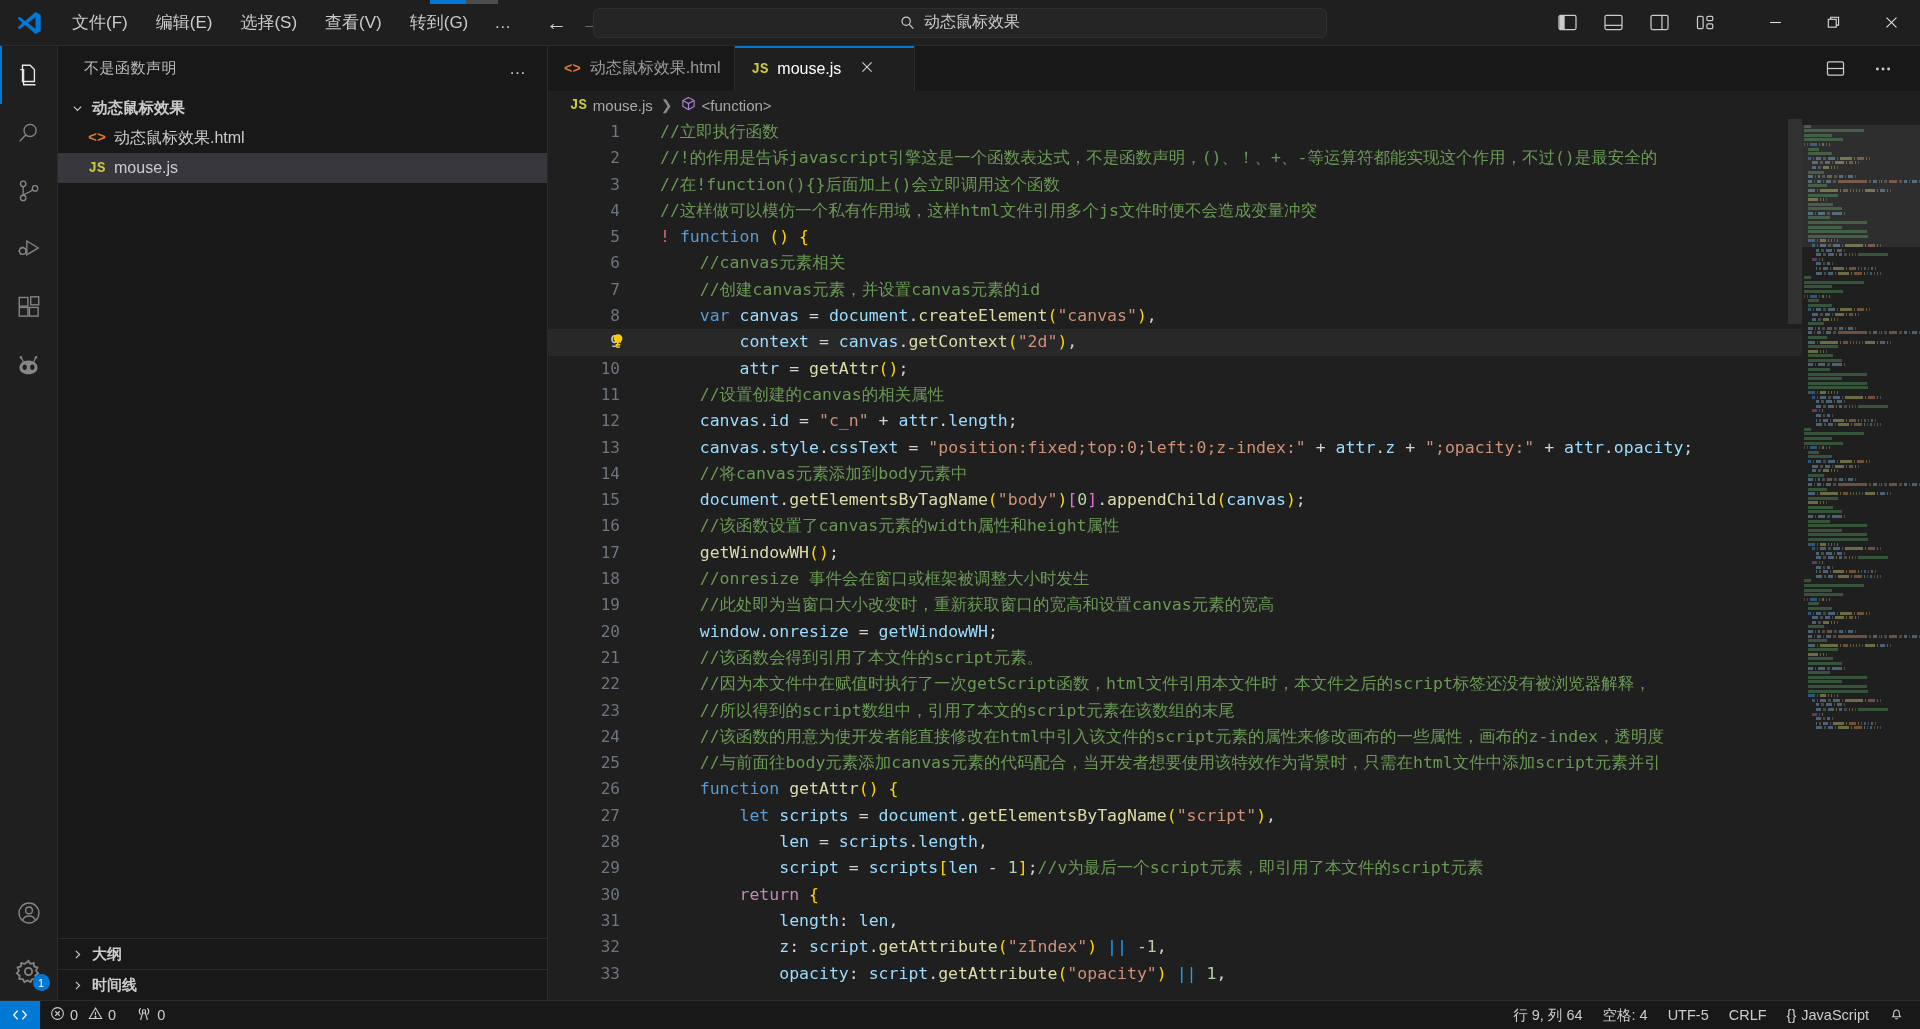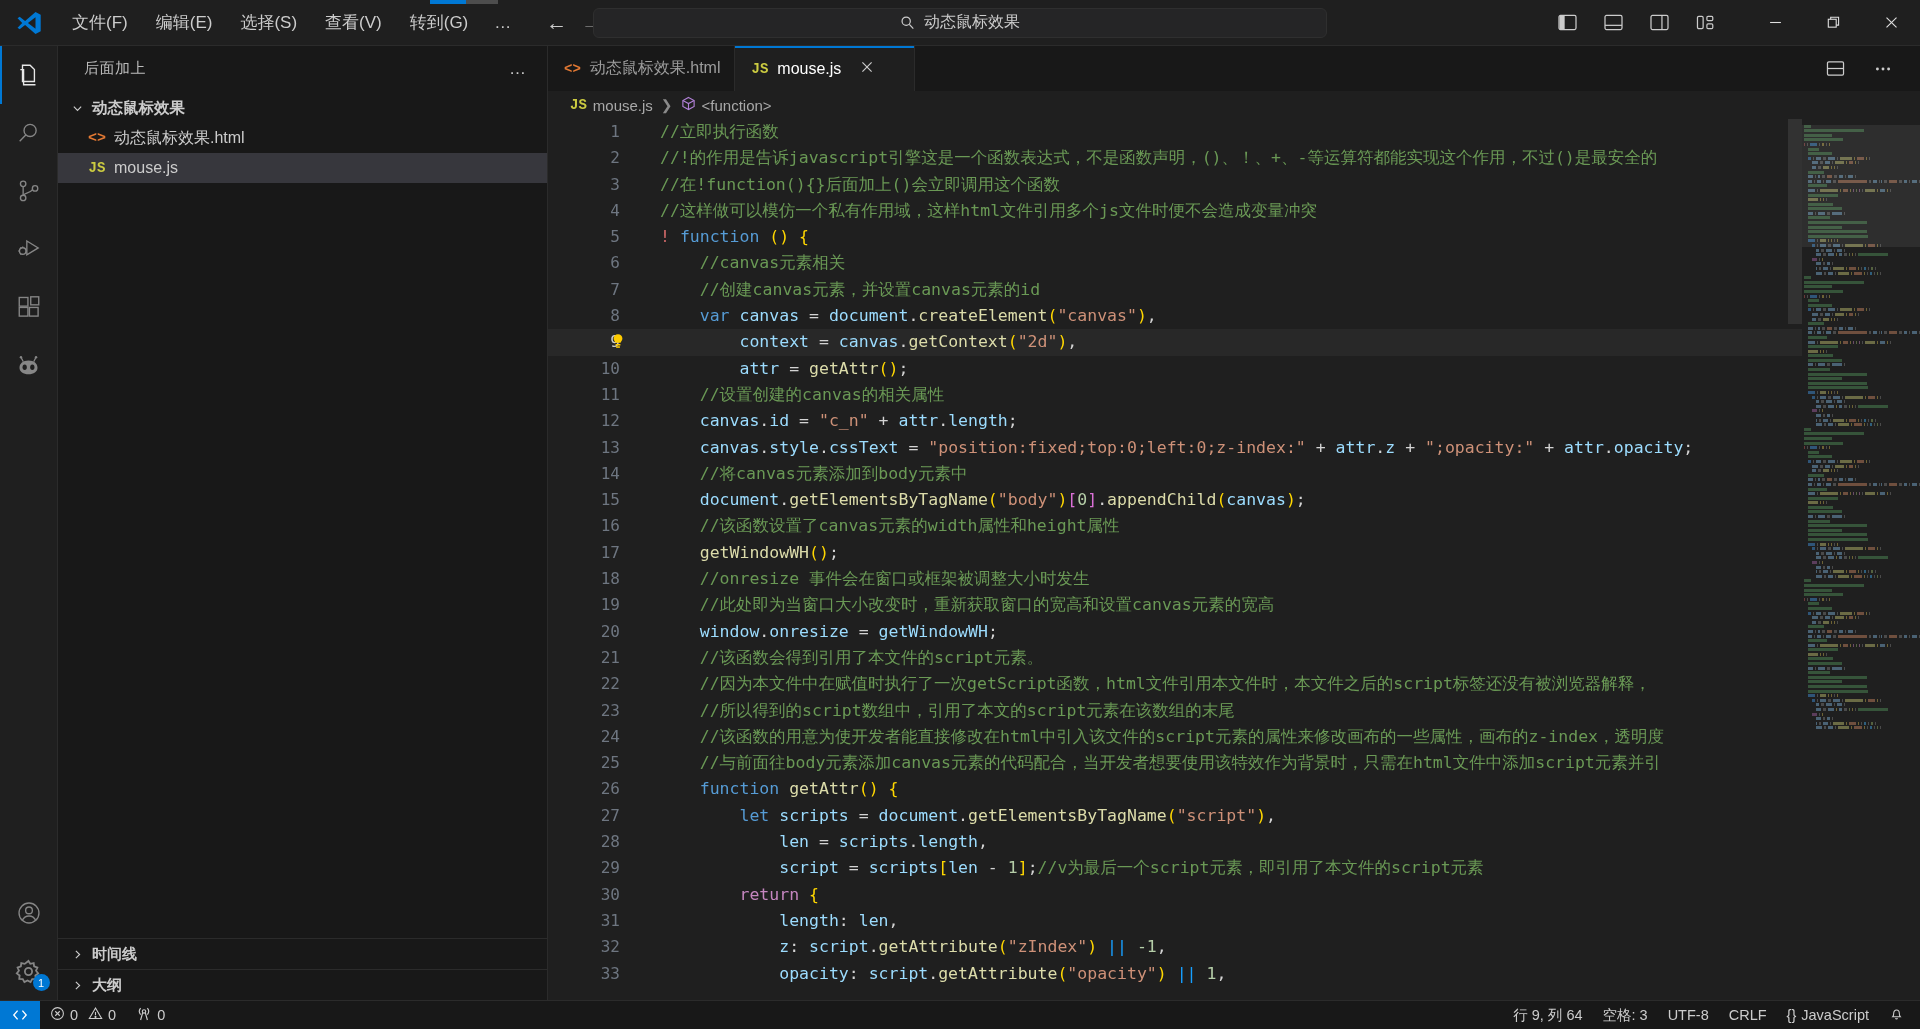--- a/index.html
+++ b/index.html
@@ -347,21 +347,21 @@
         <svg width="27" height="27" viewBox="0 0 24 24" fill="none" stroke="currentColor" stroke-width="1.6">
           <circle cx="12" cy="12" r="3.2"></circle>
           <path d="M12 2.6 l1.6 2.6 l3 -.7 l.4 3 l2.9 1 l-1.2 2.8 l1.9 2.4 l-2.5 1.8 l.3 3 l-3.1 .2 l-1.5 2.7 l-2.7 -1.4 l-2.7 1.4 l-1.5 -2.7 l-3.1 -.2 l.3 -3 l-2.5 -1.8 l1.9 -2.4 l-1.2 -2.8 l2.9 -1 l.4 -3 l3 .7 z"></path>
         </svg>
         <span class="badge">1</span>
       </div>
     </div>
 
     <div class="sidebar">
       <div class="sb-header">
-        <span>后面加上</span>
+        <span>不是函数声明</span>
         <span class="dots">…</span>
       </div>
 
       <div class="tree">
         <div class="tree-row folder">
           <span class="chev">
             <svg width="13" height="13" viewBox="0 0 16 16" fill="none" stroke="#cccccc" stroke-width="1.4">
               <polyline points="3.5,5.8 8,10.4 12.5,5.8"></polyline>
             </svg>
           </span>
@@ -379,29 +379,29 @@
         </div>
       </div>
 
       <div class="sb-bottom">
         <div class="sb-section">
           <span class="chev">
             <svg width="13" height="13" viewBox="0 0 16 16" fill="none" stroke="#cccccc" stroke-width="1.4">
               <polyline points="6,3.5 10.6,8 6,12.5"></polyline>
             </svg>
           </span>
-          <span>时间线</span>
+          <span>大纲</span>
         </div>
         <div class="sb-section">
           <span class="chev">
             <svg width="13" height="13" viewBox="0 0 16 16" fill="none" stroke="#cccccc" stroke-width="1.4">
               <polyline points="6,3.5 10.6,8 6,12.5"></polyline>
             </svg>
           </span>
-          <span>大纲</span>
+          <span>时间线</span>
         </div>
       </div>
     </div>
 
     <div class="editor-area">
 
       <div class="tabsbar">
         <div class="tabs">
           <div class="tab">
             <span class="tab-icon html-icon">&lt;&gt;</span>
@@ -1444,24 +1444,24 @@
         </svg>
       </span>
       <span>0</span>
     </div>
 
     <div class="sb-right">
       <div class="sb-item">
         <span>行 9, 列 64</span>
       </div>
       <div class="sb-item">
-        <span>空格: 3</span>
+        <span>空格: 4</span>
       </div>
       <div class="sb-item">
-        <span>UTF-8</span>
+        <span>UTF-5</span>
       </div>
       <div class="sb-item">
         <span>CRLF</span>
       </div>
       <div class="sb-item">
         <span>{}</span>
         <span>JavaScript</span>
       </div>
       <div class="sb-item">
         <span>

